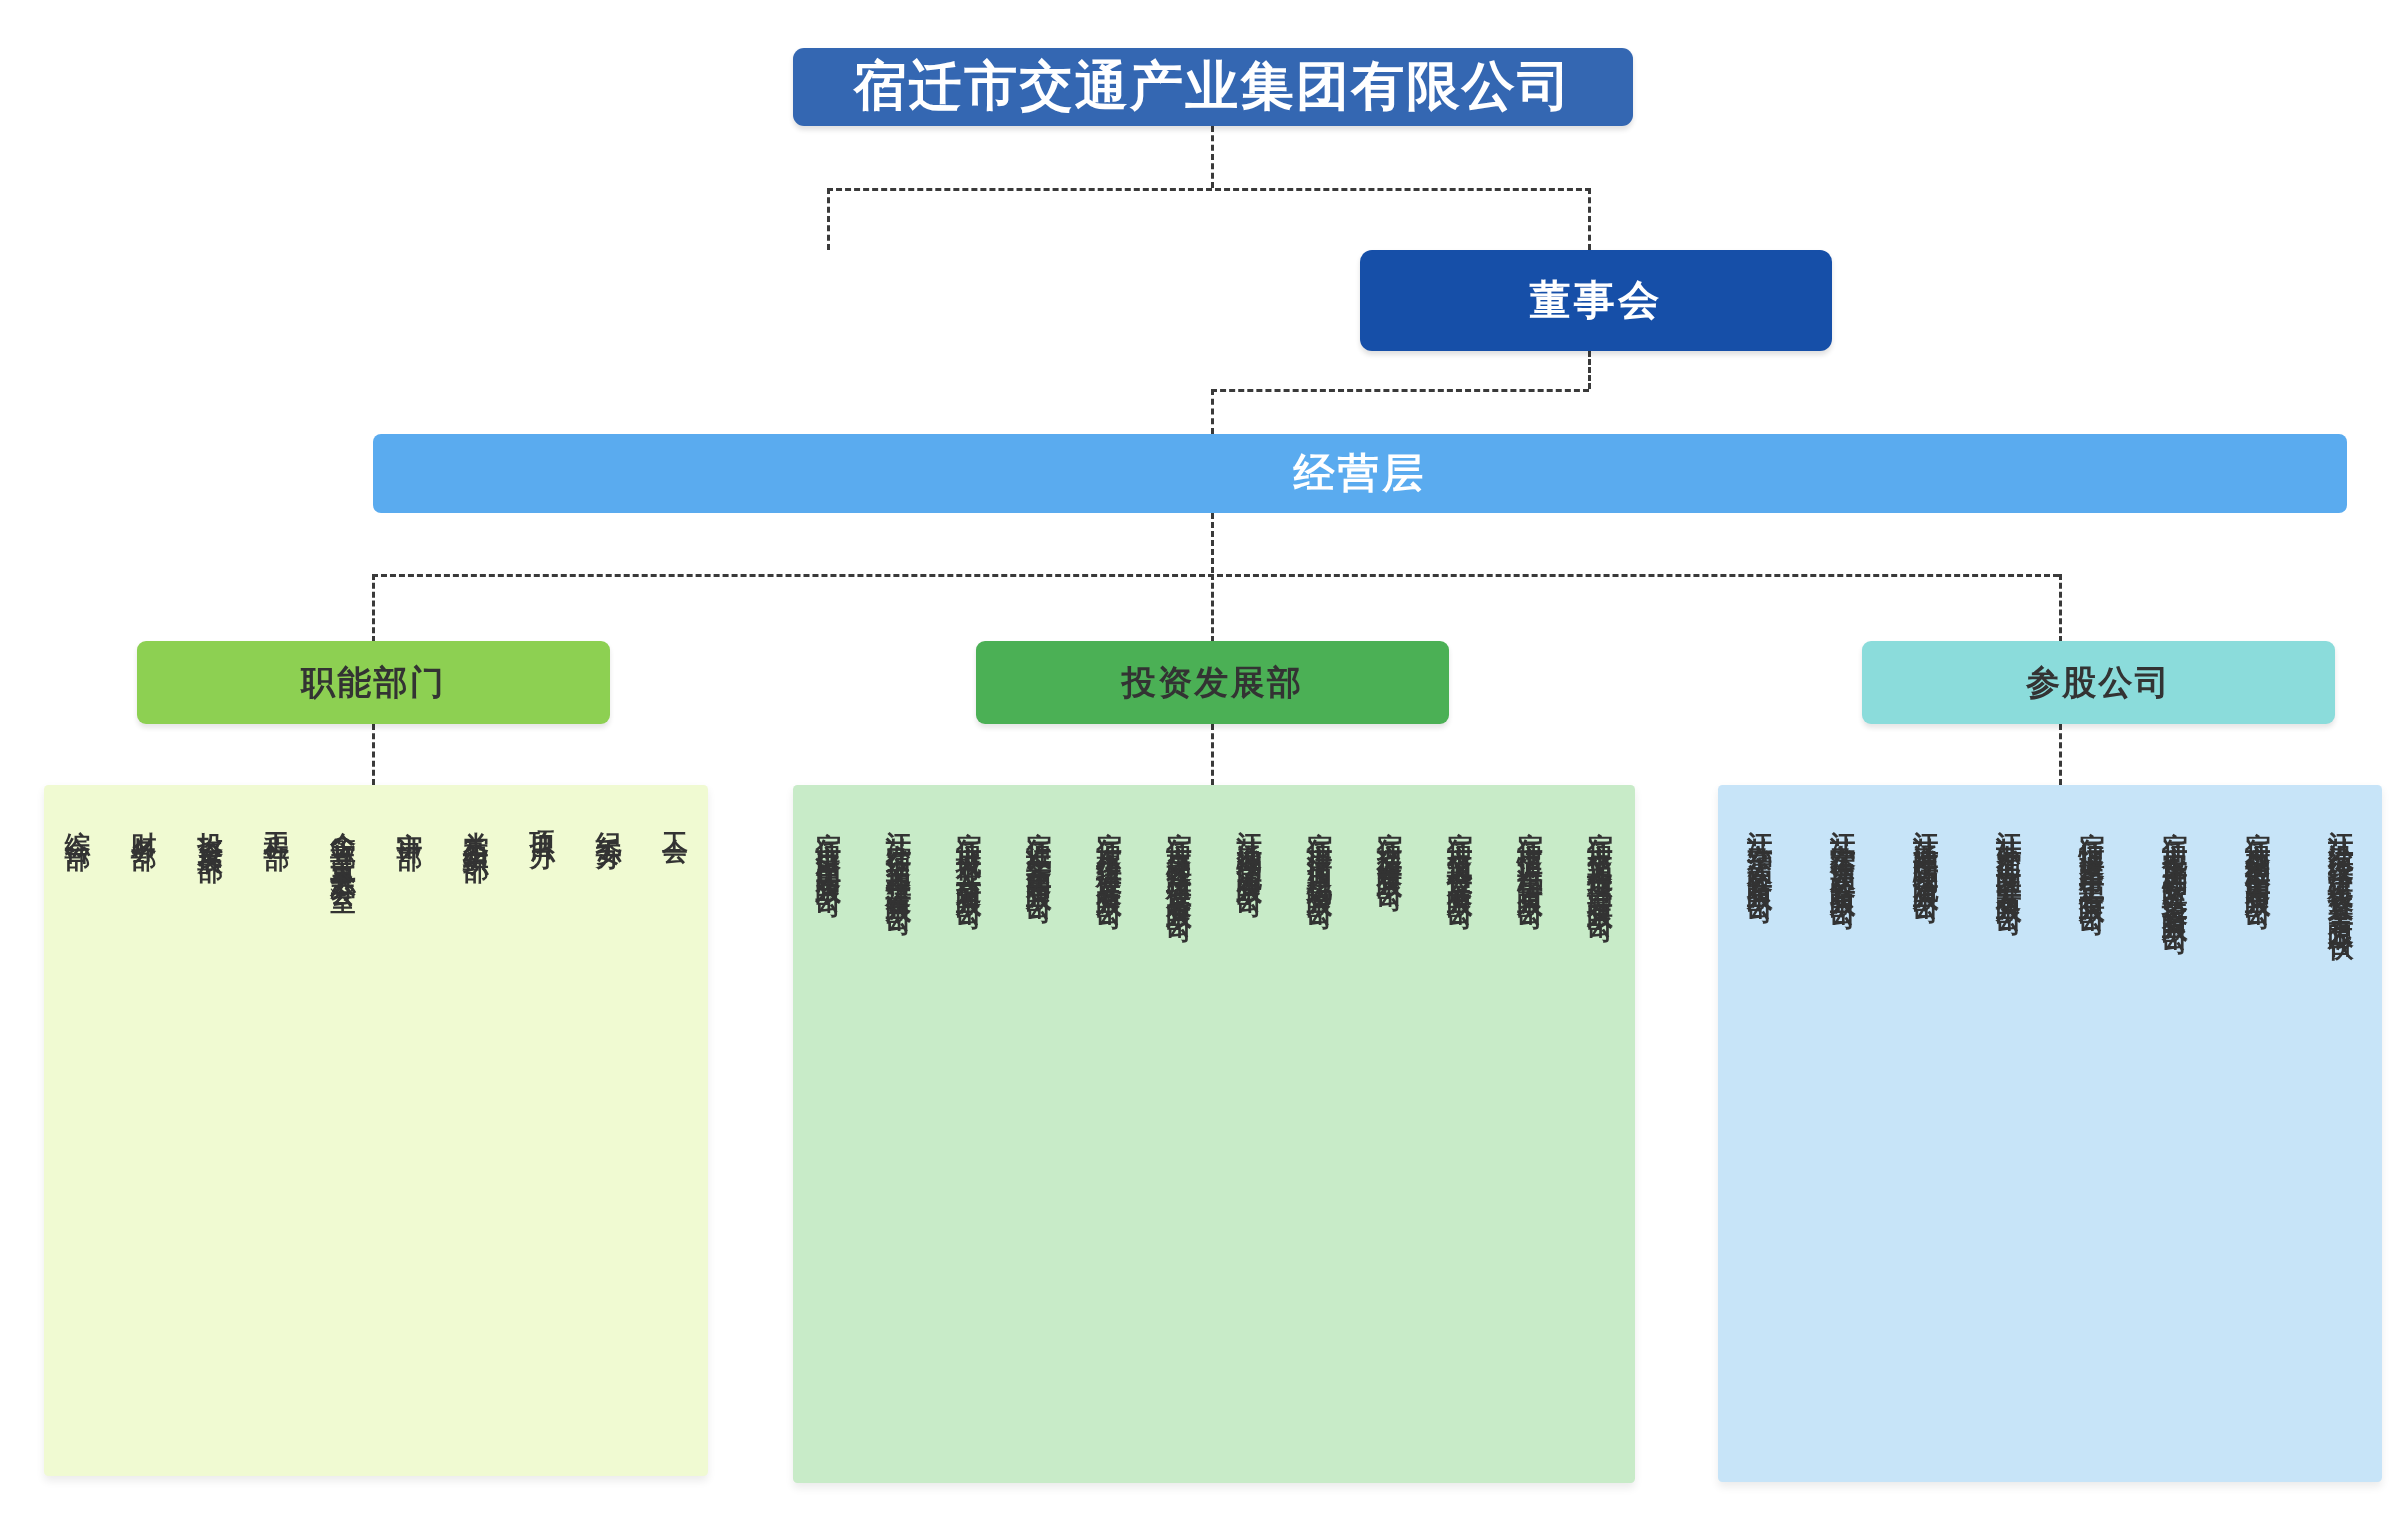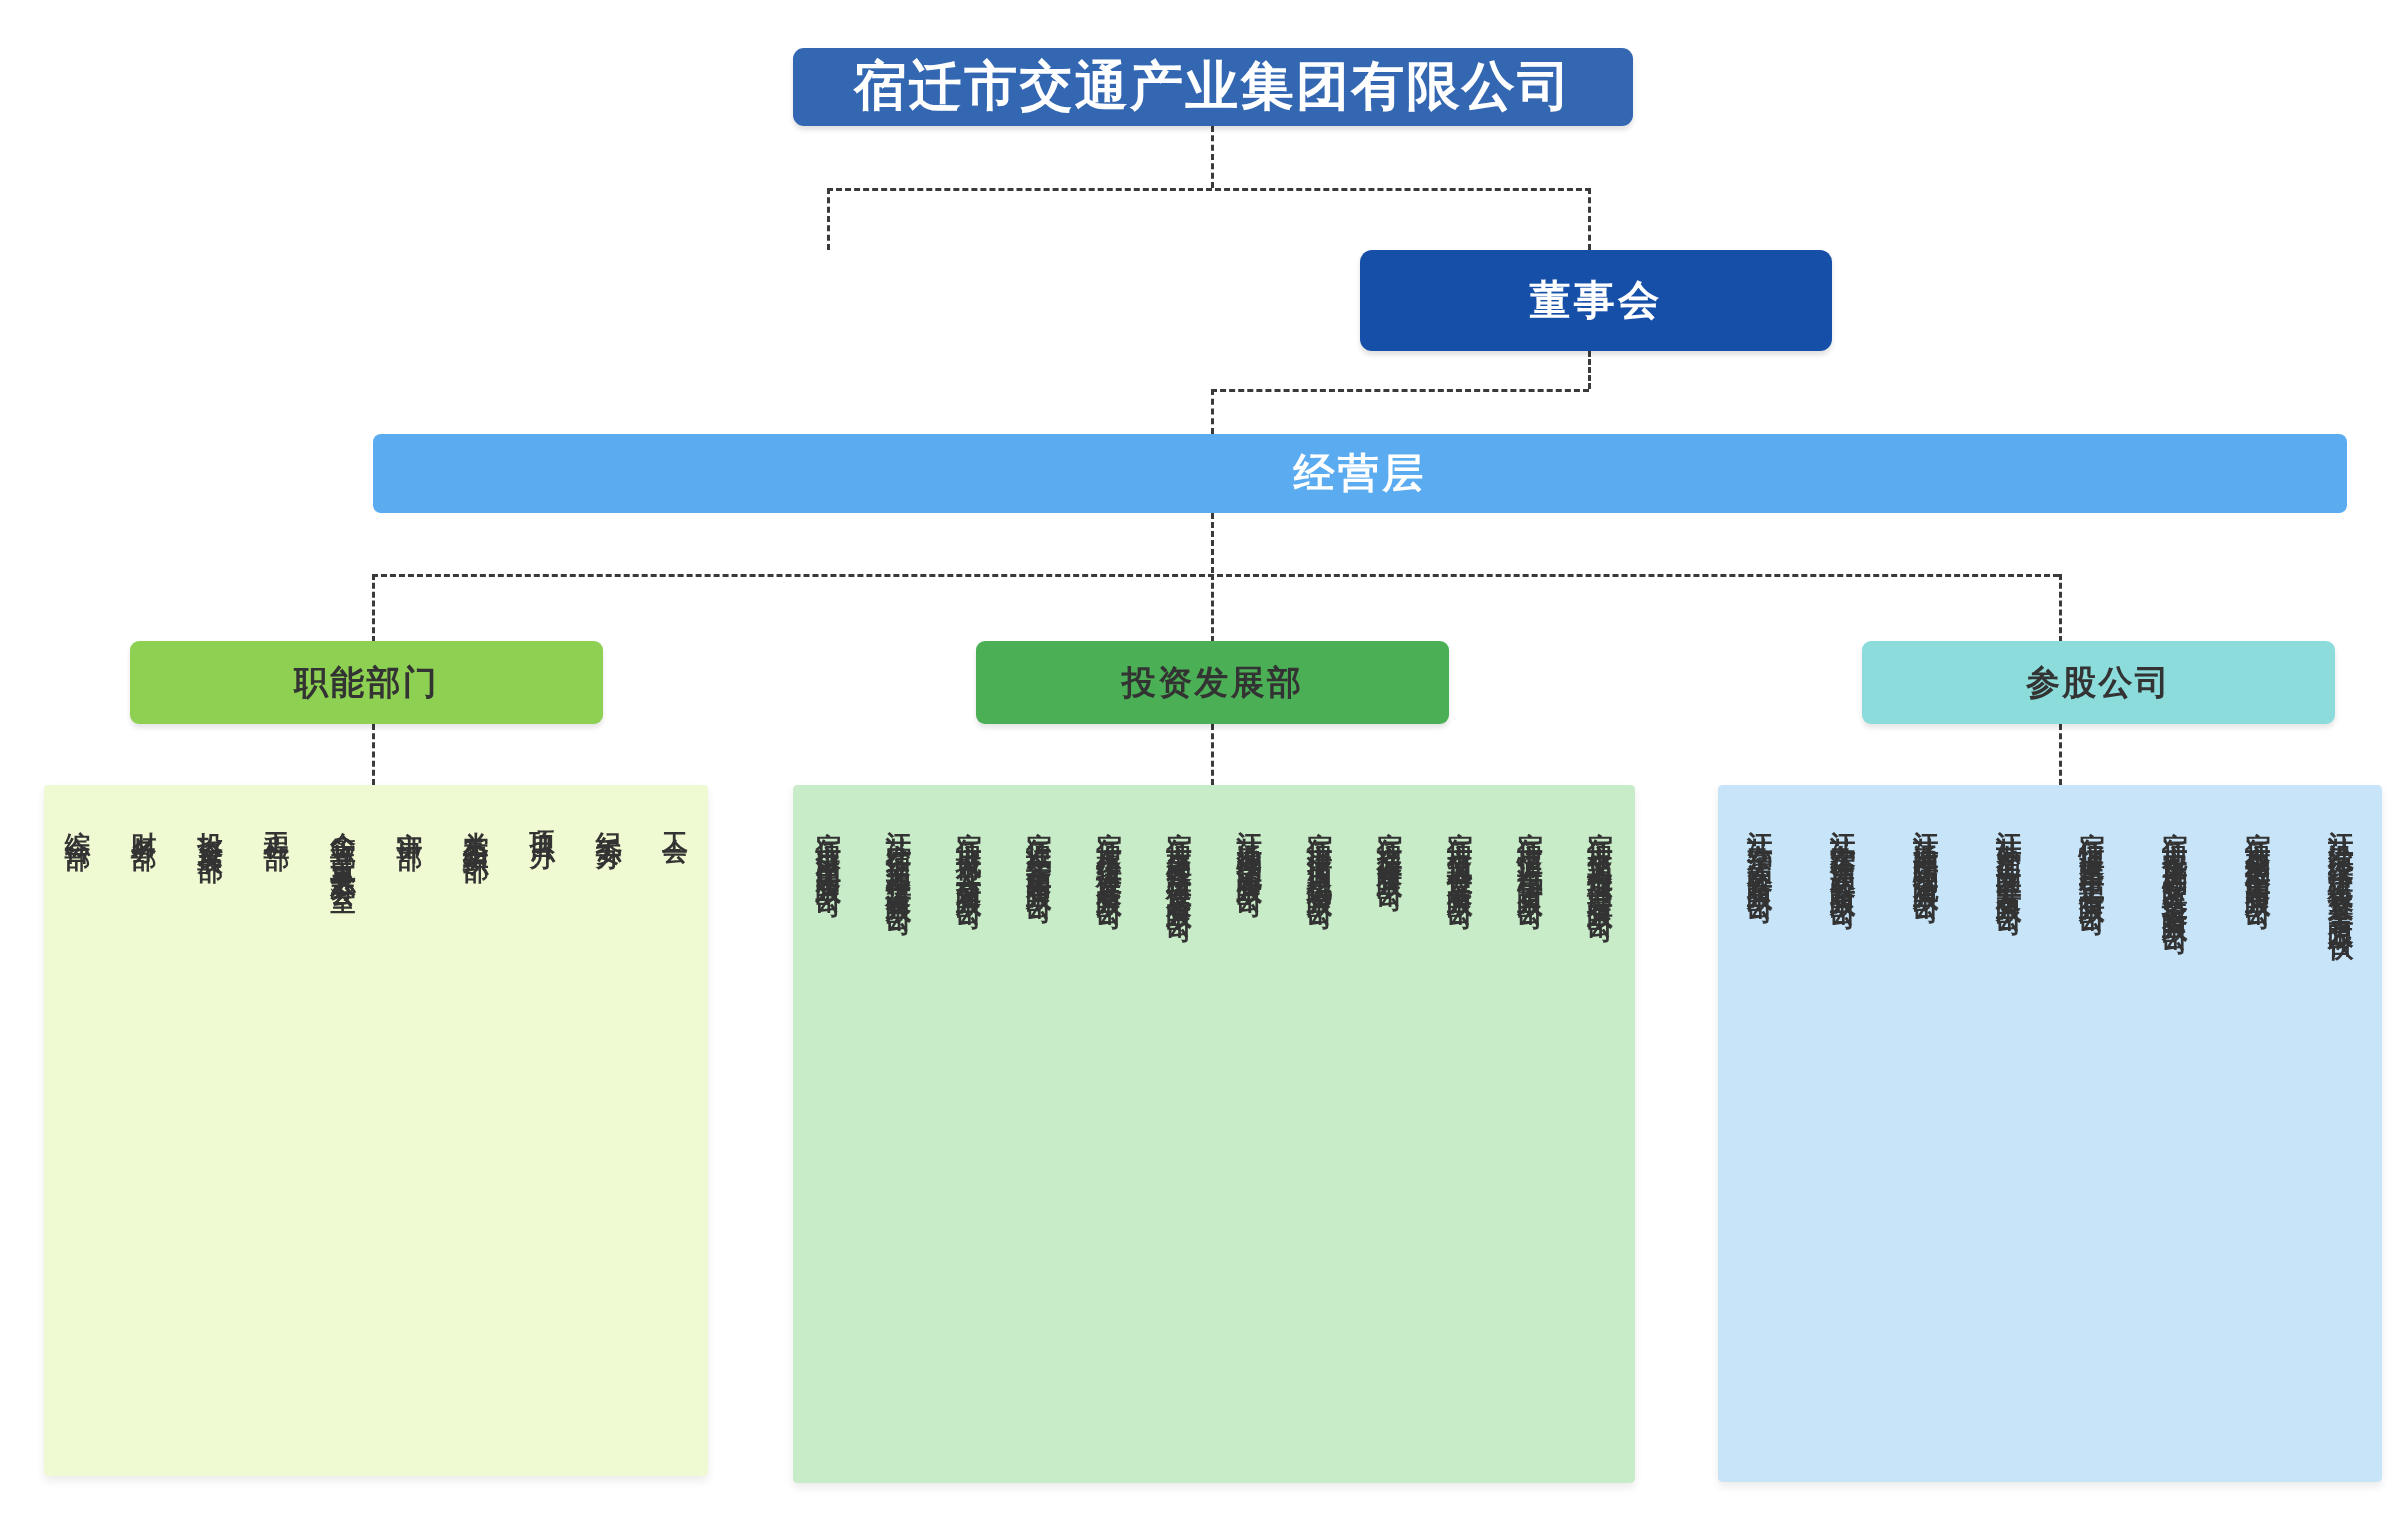--- a/index.html
+++ b/index.html
@@ -28,21 +28,21 @@
   }
   .mgmt-bar{
     left:373px;top:434px;width:1974px;height:79px;border-radius:8px;
     background:var(--management-bar,#5aabef);font-size:41px;letter-spacing:3.4px;
   }
   .group-header{
     top:641px;width:473px;height:83px;border-radius:9px;
     font-size:34px;letter-spacing:2.3px;color:var(--header-text,#333333);
     box-shadow:0 3.4px 5.7px rgba(0,0,0,.10);
   }
-  .gh-functional{left:130px;background:var(--functional-header,#8dd052);}
+  .gh-functional{left:137px;background:var(--functional-header,#8dd052);}
   .gh-holding{left:976px;background:var(--holding-header,#4bb055);}
   .gh-invested{left:1822px;background:var(--invested-header,#8bdcdb);margin-left:40px;}
   .panel{
     position:absolute;top:785px;display:flex;flex-direction:row;
     justify-content:space-around;align-items:flex-start;
     padding-top:26px;box-sizing:border-box;border-radius:4.5px;
     box-shadow:0 4.5px 8px rgba(0,0,0,.08);
   }
   .panel-functional{left:44px;width:664px;height:691px;background:var(--functional-panel,#f0fad2);}
   .panel-holding{left:793px;width:842px;height:698px;background:var(--holding-panel,#c8ebc8);}

